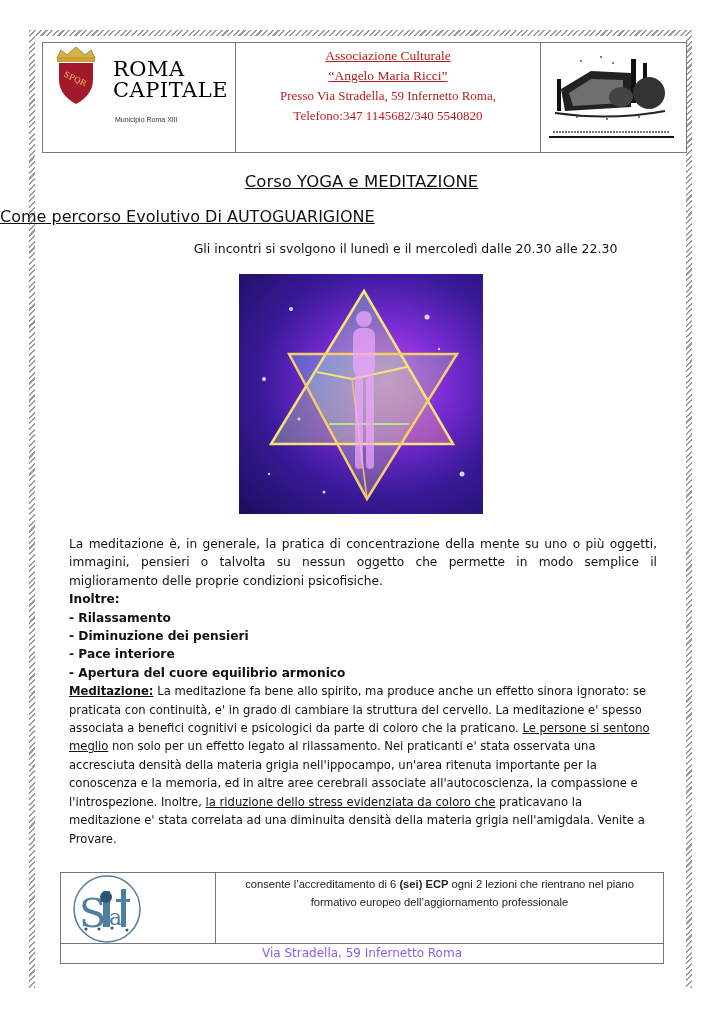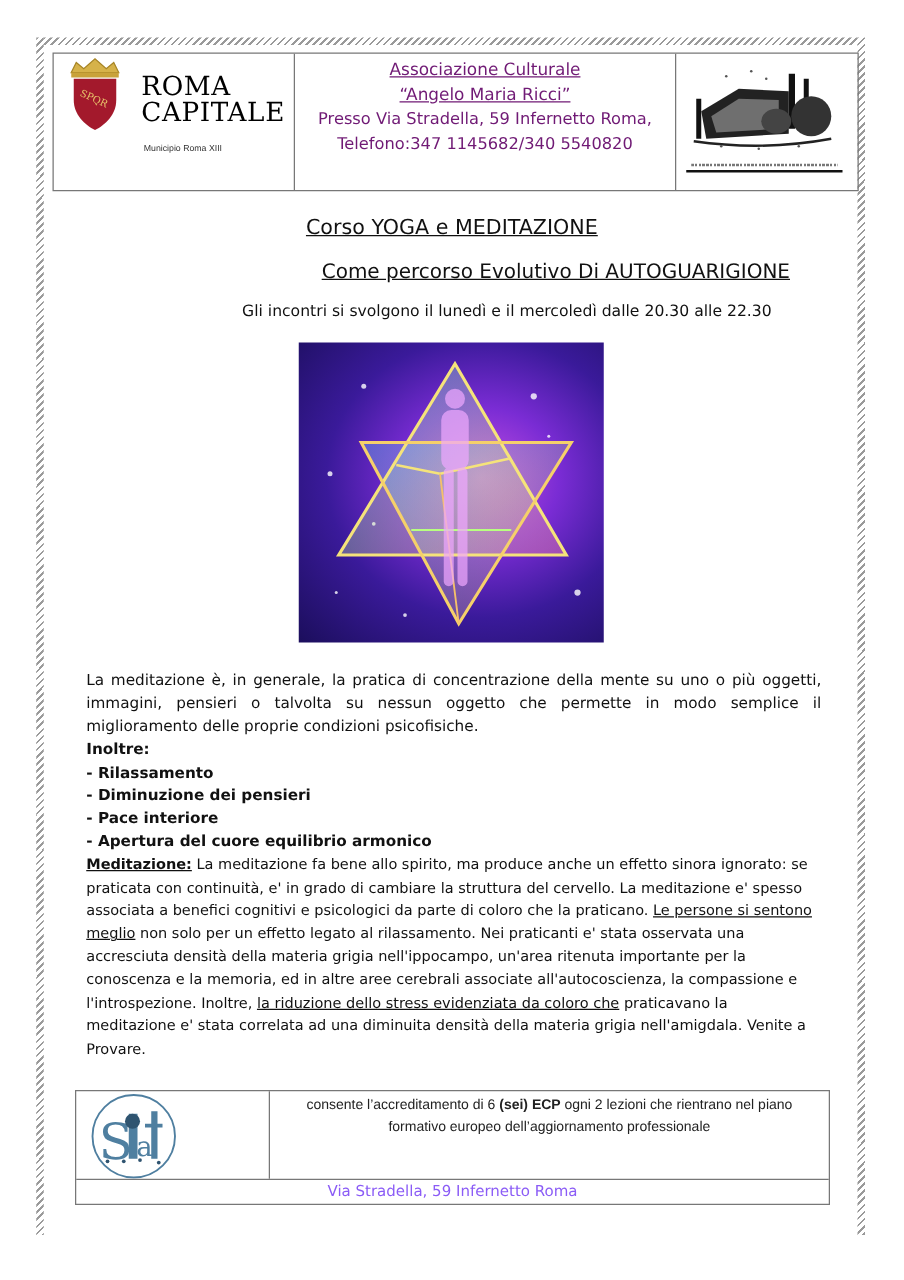--- a/index.html
+++ b/index.html
@@ -21,32 +21,32 @@
     .hdr-left { width: 193px; border-right: 1.5px solid #777; }
     .hdr-mid { width: 305px; border-right: 1.5px solid #777; text-align: center; padding-top: 3px; }
     .hdr-right { flex: 1; }
 
     .roma-crest { position: absolute; left: 8px; top: 3px; width: 50px; height: 60px; }
     .roma-text { position: absolute; left: 70px; top: 16px; font-family: "DejaVu Serif", serif;
       color: #000000; font-size: 21px; line-height: 21px; letter-spacing: 0.5px; }
     .municipio { position: absolute; left: 72px; top: 73px; font-family: "Liberation Sans", sans-serif;
       font-size: 7px; color: #333; }
 
-    .assoc-line { font-size: 13px; line-height: 20px; color: #701a75; }
+    .assoc-line { font-size: 13px; line-height: 20px; color: #b91c1c; font-family: Liberation Serif, serif; }
     .assoc-title { text-decoration: underline; font-size: 13.5px; }
 
     .sketch { position: absolute; left: 10px; top: 6px; width: 118px; height: 80px; }
     .sketch-rule { position: absolute; left: 8px; top: 93px; width: 125px; height: 2px; background: #111; }
     .sketch-caption { position: absolute; left: 12px; top: 88px; width: 117px; height: 2px;
       background: repeating-linear-gradient(90deg, #777 0 2px, transparent 2px 3px); }
 
     
     .title1 { position: absolute; left: 0; width: 723px; top: 172px; text-align: center;
       font-size: 16.5px; text-decoration: underline; }
-    .title2 { position: absolute; left: 0; width: 632px; top: 207px; text-align: right;
+    .title2 { position: absolute; left: 0; width: 632px; top: 207px; text-align: left;
       font-size: 16px; text-decoration: underline; }
     .schedule { position: absolute; left: 0; width: 723px; top: 241px; text-align: center; font-size: 12.5px; margin-left: 44px; }
 
     
     .hero { position: absolute; left: 239px; top: 274px; width: 244px; height: 240px; overflow: hidden;
       background: radial-gradient(ellipse at 60% 45%, #c14fe0 0%, #7a2cd4 30%, #3a1a9a 60%, #1b0e5c 100%); }
     .hero svg { position: absolute; left: 0; top: 0; }
 
     
     .body { position: absolute; left: 69px; top: 535px; width: 588px; font-size: 12.2px; line-height: 18.4px; }

